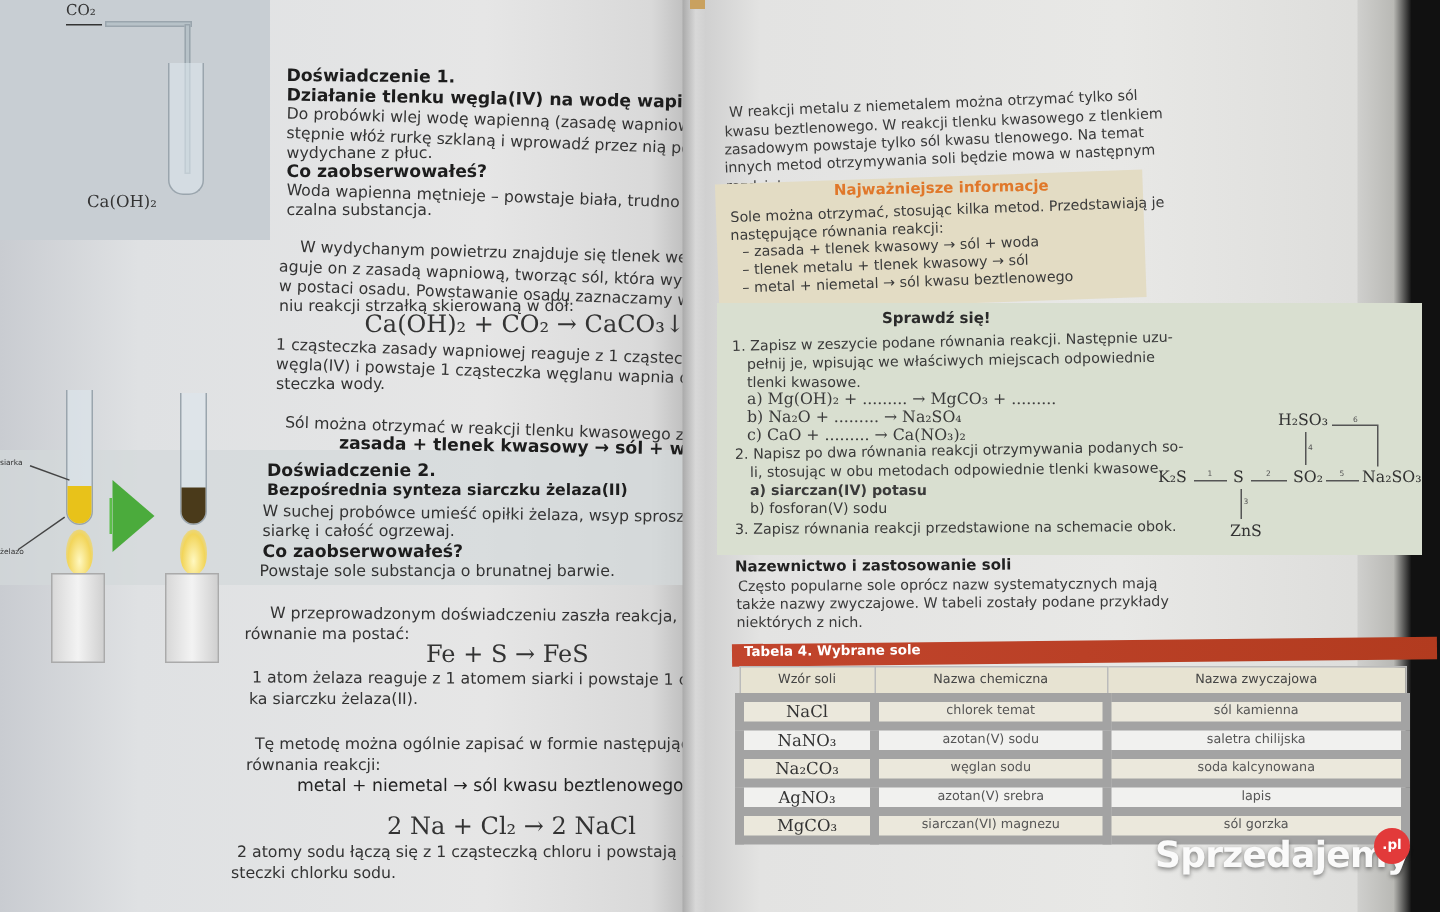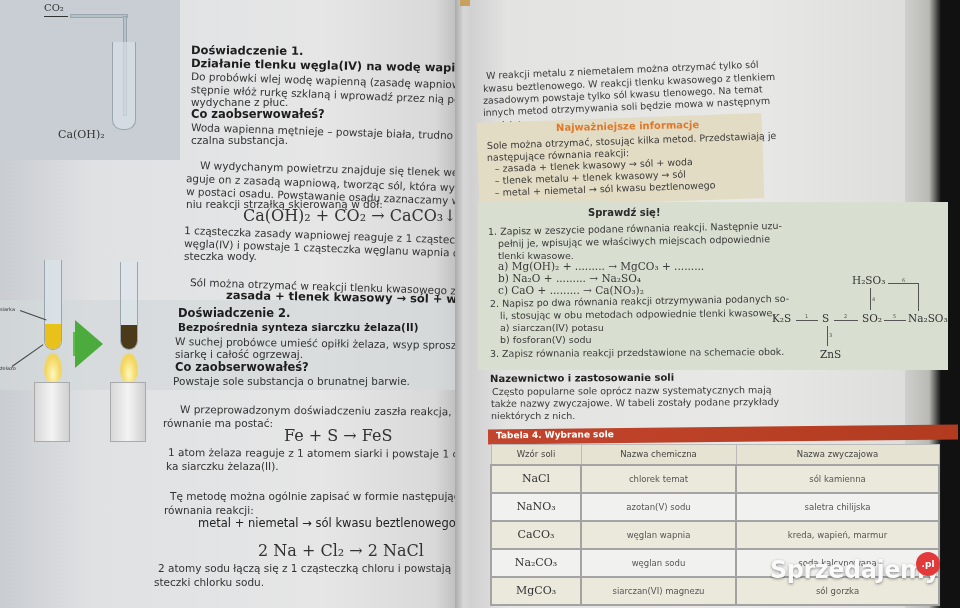--- a/index.html
+++ b/index.html
@@ -33,21 +33,21 @@
   .info-box { position: absolute; left: 478px; top: 118px; width: 285px; height: 85px; background: #e3dcc4; transform: rotate(-2deg); }
   .info-title { color: #e0782a; font-weight: bold; font-size: 10px; }
   .check-box { position: absolute; left: 478px; top: 202px; width: 470px; height: 168px; background: #d9dfd0; }
   .check-title { font-weight: bold; color: #2a2a2a; font-size: 10px; }
   .section-title { font-weight: bold; color: #222; font-size: 10px; }
 
   .table-title-bar { position: absolute; left: 488px; top: 427px; width: 470px; height: 15px; background: linear-gradient(90deg,#c2452d,#b23b1f); transform: rotate(-0.6deg); }
   .table-title-bar span { color: #fff; font-size: 9px; font-weight: bold; position: absolute; left: 8px; top: 1px; }
   table.salts { position: absolute; left: 490px; top: 444px; width: 450px; border-collapse: collapse; font-size: 8.5px; color: #555; }
   table.salts th { font-weight: normal; background: #e7e3d2; height: 20px; border: 1px solid #bbb; color: #444; }
-  table.salts td { height: 28px; border: 2px solid #a3a3a3; text-align: center; }
+  table.salts td { height: 16px; border: 6px solid #a3a3a3; text-align: center; }
   table.salts tr:nth-child(odd) td { background: #ebe8dc; }
   table.salts tr:nth-child(even) td { background: #f1f1ef; }
   table.salts td.formula-cell { font-family: "DejaVu Serif", serif; font-size: 11px; color: #333; width: 90px; }
   table.salts td.chem { width: 155px; }
 
   
   .tube { position: absolute; border: 1.5px solid #9aa5ad; border-top: none; border-radius: 0 0 10px 10px; background: rgba(220,230,236,.6); }
   .pipe-h { position: absolute; height: 4px; background: #b7c2c8; border: 1px solid #9aa5ad; }
   .pipe-v { position: absolute; width: 4px; background: #b7c2c8; border: 1px solid #9aa5ad; }
   .liquid { position: absolute; border-radius: 0 0 9px 9px; }
@@ -158,21 +158,21 @@
 <div class="check-box"></div>
 <div class="rt check-title" style="left:588px;top:207px;">Sprawdź się!</div>
 <div class="rt" style="left:488px;top:226px;transform:rotate(-1.2deg);">1. Zapisz w zeszycie podane równania reakcji. Następnie uzu-</div>
 <div class="rt" style="left:498px;top:238px;transform:rotate(-1deg);">pełnij je, wpisując we właściwych miejscach odpowiednie</div>
 <div class="rt" style="left:498px;top:250px;">tlenki kwasowe.</div>
 <div class="rt formula" style="left:498px;top:260px;font-size:10.5px;">a) Mg(OH)₂ + ......... → MgCO₃ + .........</div>
 <div class="rt formula" style="left:498px;top:272px;font-size:10.5px;">b) Na₂O + ......... → Na₂SO₄</div>
 <div class="rt formula" style="left:498px;top:284px;font-size:10.5px;">c) CaO + ......... → Ca(NO₃)₂</div>
 <div class="rt" style="left:490px;top:298px;transform:rotate(-1deg);">2. Napisz po dwa równania reakcji otrzymywania podanych so-</div>
 <div class="rt" style="left:500px;top:310px;transform:rotate(-0.6deg);">li, stosując w obu metodach odpowiednie tlenki kwasowe.</div>
-<div class="rt" style="left:500px;top:322px;">a) siarczan(IV) potasu</div>
+<div class="rt" style="left:500px;top:322px;font-weight:bold;">a) siarczan(IV) potasu</div>
 <div class="rt" style="left:500px;top:334px;">b) fosforan(V) sodu</div>
 <div class="rt" style="left:490px;top:348px;transform:rotate(-0.4deg);">3. Zapisz równania reakcji przedstawione na schemacie obok.</div>
 
 <div class="scheme" style="left:772px;top:312px;">K₂S</div>
 <div class="scheme" style="left:822px;top:312px;">S</div>
 <div class="scheme" style="left:862px;top:312px;">SO₂</div>
 <div class="scheme" style="left:908px;top:312px;">Na₂SO₃</div>
 <div class="scheme" style="left:852px;top:274px;">H₂SO₃</div>
 <div class="scheme" style="left:820px;top:348px;">ZnS</div>
 <div class="s-arrow" style="left:796px;top:320px;width:22px;"></div>
@@ -211,30 +211,30 @@
       <td class="formula-cell">NaCl</td>
       <td class="chem">chlorek temat</td>
       <td>sól kamienna</td>
     </tr>
     <tr>
       <td class="formula-cell">NaNO₃</td>
       <td class="chem">azotan(V) sodu</td>
       <td>saletra chilijska</td>
     </tr>
     <tr>
-      <td class="formula-cell">CaCO₃</td>
-      <td class="chem">węglan wapnia</td>
-      <td>kreda, wapień, marmur</td>
-    </tr>
-    <tr>
       <td class="formula-cell">Na₂CO₃</td>
       <td class="chem">węglan sodu</td>
       <td>soda kalcynowana</td>
     </tr>
     <tr>
+      <td class="formula-cell">AgNO₃</td>
+      <td class="chem">azotan(V) srebra</td>
+      <td>lapis</td>
+    </tr>
+    <tr>
       <td class="formula-cell">MgCO₃</td>
       <td class="chem">siarczan(VI) magnezu</td>
       <td>sól gorzka</td>
     </tr>
   </tbody>
 </table>
 
 <div class="watermark">Sprzedajemy</div>
 <div class="wm-badge">.pl</div>
 

